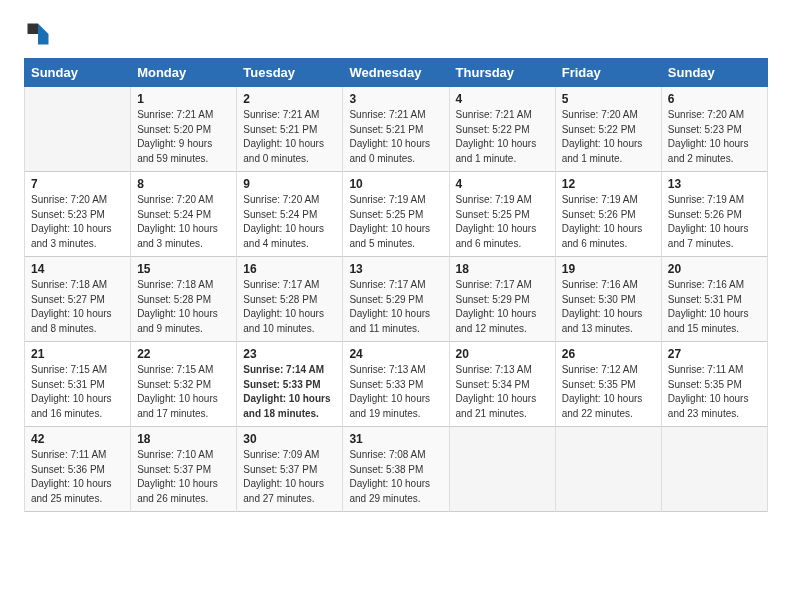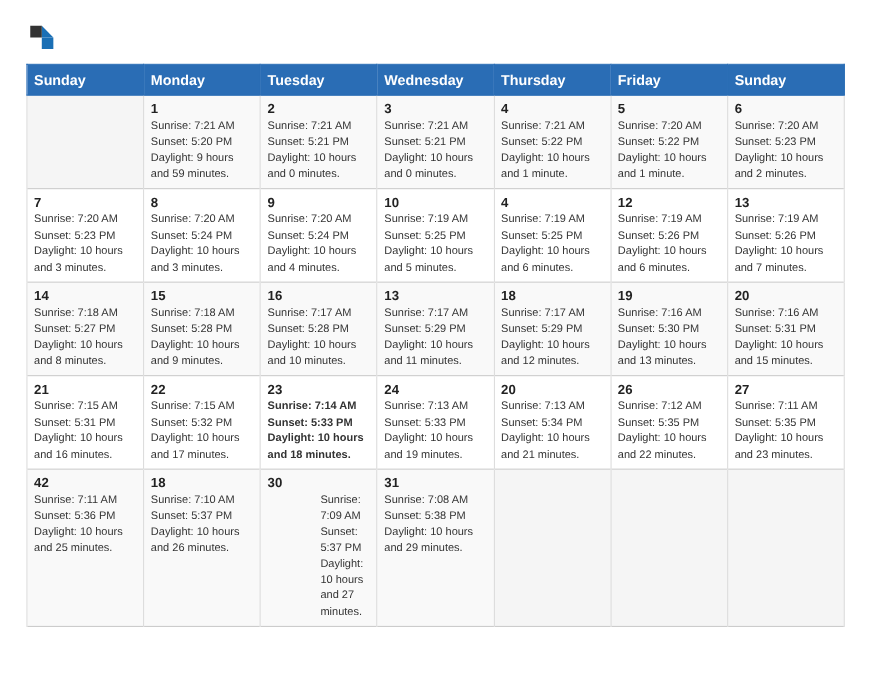--- a/index.html
+++ b/index.html
@@ -342,21 +342,21 @@
         </td>
         <td>
           <span class="day-number">18</span>
           <div class="day-info" style="white-space: pre-line;">Sunrise: 7:10 AM
 Sunset: 5:37 PM
 Daylight: 10 hours
 and 26 minutes.</div>
         </td>
         <td>
           <span class="day-number">30</span>
-          <div class="day-info" style="white-space: pre-line; margin-left: 48px;">Sunrise: 7:09 AM
+          <div class="day-info" style="white-space: pre-line;">Sunrise: 7:09 AM
 Sunset: 5:37 PM
 Daylight: 10 hours
 and 27 minutes.</div>
         </td>
         <td>
           <span class="day-number">31</span>
           <div class="day-info" style="white-space: pre-line;">Sunrise: 7:08 AM
 Sunset: 5:38 PM
 Daylight: 10 hours
 and 29 minutes.</div>

